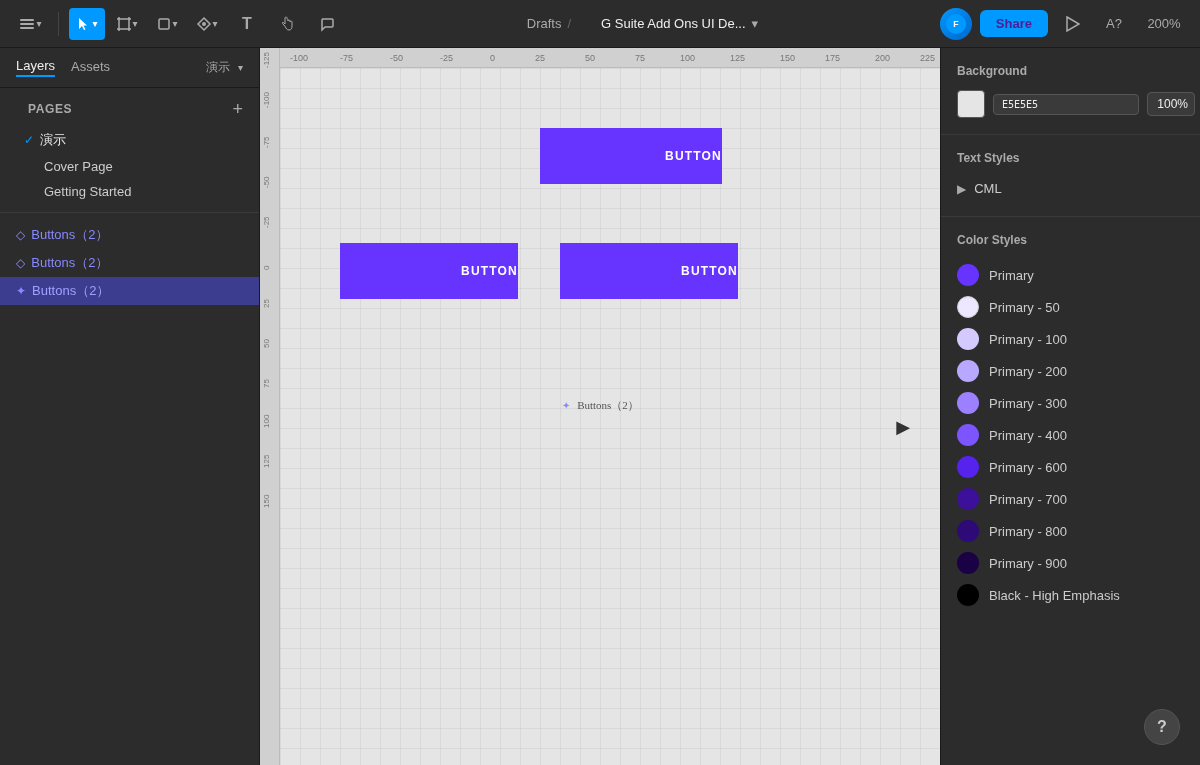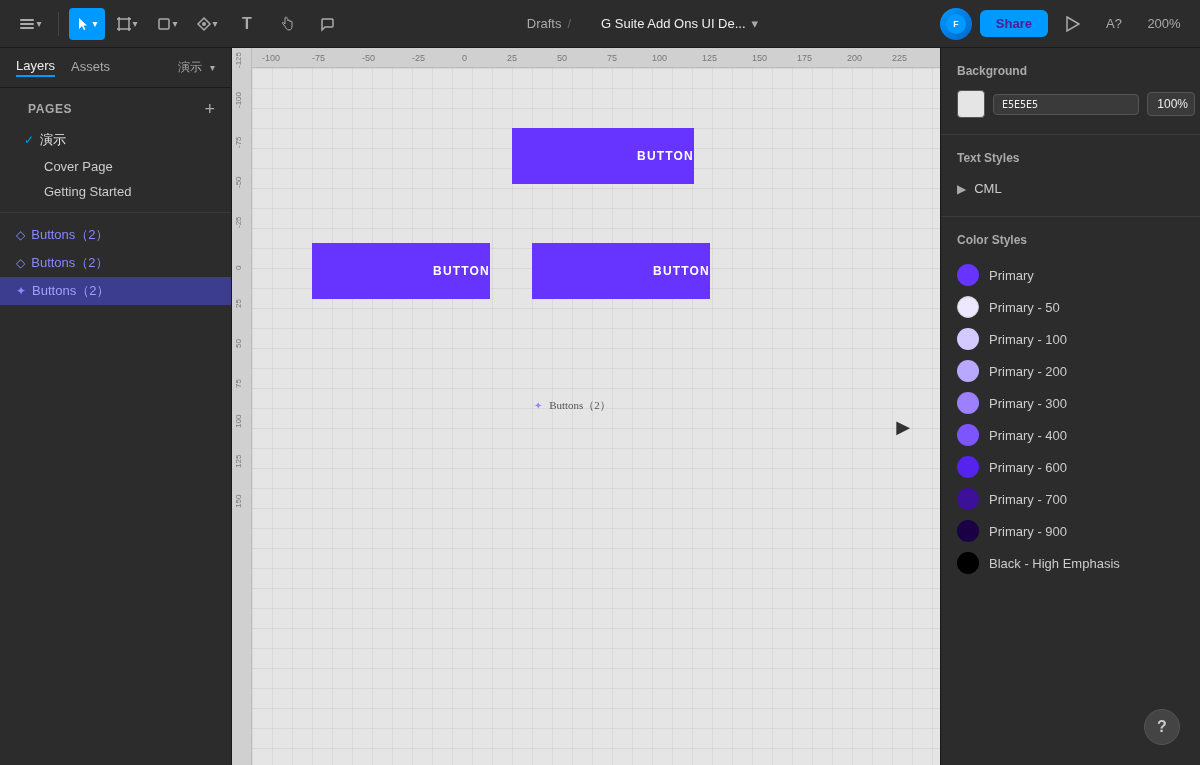--- a/index.html
+++ b/index.html
@@ -66,21 +66,21 @@
 
     
     .main {
       display: flex;
       flex: 1;
       overflow: hidden;
     }
 
     
     .left-panel {
-      width: 232px;
+      width: 260px;
       background: #2c2c2c;
       border-right: 1px solid #1a1a1a;
       display: flex;
       flex-direction: column;
       flex-shrink: 0;
     }
     .panel-tabs {
       display: flex;
       align-items: center;
       padding: 0 16px;
@@ -555,20 +555,24 @@
       </div>
       <div class="style-item">
         <div class="style-dot" style="background:#5522ee;"></div>
         <span class="style-label">Primary - 600</span>
       </div>
       <div class="style-item">
         <div class="style-dot" style="background:#3d1099;"></div>
         <span class="style-label">Primary - 700</span>
       </div>
       <div class="style-item">
+        <div class="style-dot" style="background:#2d0a77;"></div>
+        <span class="style-label">Primary - 800</span>
+      </div>
+      <div class="style-item">
         <div class="style-dot" style="background:#1a0044;"></div>
         <span class="style-label">Primary - 900</span>
       </div>
       <div class="style-item">
         <div class="style-dot" style="background:#000000;"></div>
         <span class="style-label">Black - High Emphasis</span>
       </div>
     </div>
   </div>
 </div>

